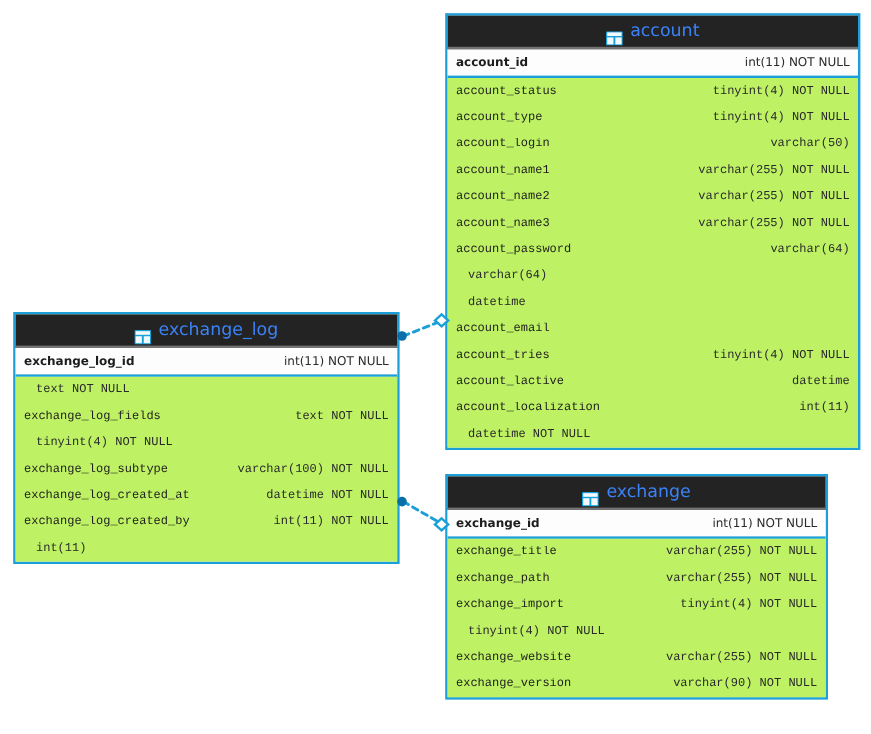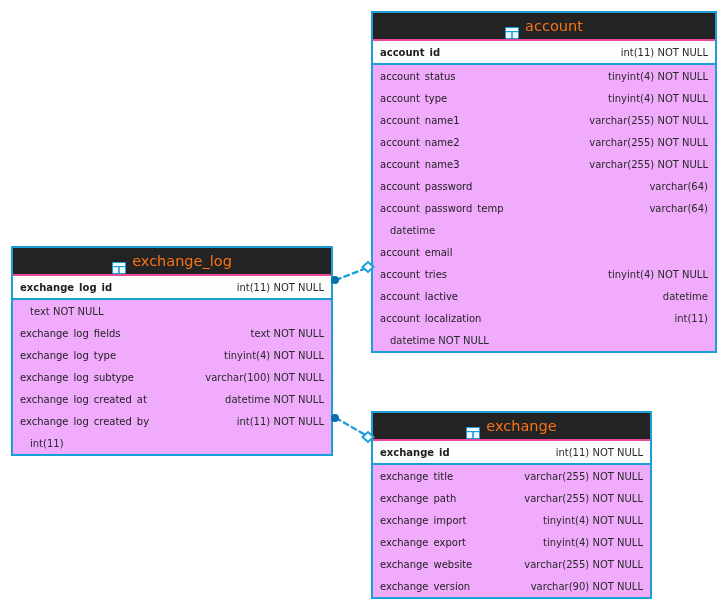--- a/index.html
+++ b/index.html
@@ -23,48 +23,49 @@
   
   .entity {
     position: absolute;
     box-sizing: border-box;
     border: 2px solid #1b9fd8;
     background: #ffffff;
     box-shadow: 0 0 0 0 rgba(0,0,0,0);
   }
   .entity-header {
     background: #232323;
-    color: #f97316;
+    color: #3b82f6;
     height: 26px;
     line-height: 26px;
     text-align: center;
     font-size: 14.5px;
     white-space: nowrap;
     position: relative;
-    border-bottom: 2px solid #ec4899;
+    border-bottom: 2px solid #737373;
   }
   .entity-header .hdr-inner {
     display: inline-flex;
     align-items: center;
     gap: 6px;
   }
   .tbl-icon {
     display: inline-block;
     width: 14px;
     height: 12px;
     position: relative;
     top: 1px;
   }
 
   .pk-block {
     border-bottom: 2px solid #1b9fd8;
     background: #fdfdfd;
   }
   .field-block {
-    background: #f0abfc;
+    background: #bef264;
+    font-family: Liberation Mono, monospace;
   }
 
   .row {
     display: flex;
     justify-content: space-between;
     align-items: center;
     box-sizing: border-box;
     padding: 0 7px;
     height: 22px;
     font-size: 10px;
@@ -114,37 +115,40 @@
       <div class="field-block">
         <div class="row">
           <span class="col-name">account_status</span>
           <span class="col-type">tinyint(4) NOT NULL</span>
         </div>
         <div class="row">
           <span class="col-name">account_type</span>
           <span class="col-type">tinyint(4) NOT NULL</span>
         </div>
         <div class="row">
+          <span class="col-name">account_login</span>
+          <span class="col-type">varchar(50)</span>
+        </div>
+        <div class="row">
           <span class="col-name">account_name1</span>
           <span class="col-type">varchar(255) NOT NULL</span>
         </div>
         <div class="row">
           <span class="col-name">account_name2</span>
           <span class="col-type">varchar(255) NOT NULL</span>
         </div>
         <div class="row">
           <span class="col-name">account_name3</span>
           <span class="col-type">varchar(255) NOT NULL</span>
         </div>
         <div class="row">
           <span class="col-name">account_password</span>
           <span class="col-type">varchar(64)</span>
         </div>
         <div class="row">
-          <span class="col-name">account_password_temp</span>
           <span class="col-type">varchar(64)</span>
         </div>
         <div class="row">
           <span class="col-type">datetime</span>
         </div>
         <div class="row">
           <span class="col-name">account_email</span>
         </div>
         <div class="row">
           <span class="col-name">account_tries</span>
@@ -156,21 +160,21 @@
         </div>
         <div class="row">
           <span class="col-name">account_localization</span>
           <span class="col-type">int(11)</span>
         </div>
         <div class="row">
           <span class="col-type">datetime NOT NULL</span>
         </div>
       </div>
     </div>
-    <div class="entity" style="left: 11px; top: 246px; width: 322px;">
+    <div class="entity" style="left: 11px; top: 260px; width: 322px;">
       <div class="entity-header"><span class="hdr-inner">
           <span class="tbl-icon"><svg width="14" height="12" viewBox="0 0 14 12" xmlns="http://www.w3.org/2000/svg">
               <rect x="0" y="0" width="14" height="12" rx="1" fill="#1b9fd8"></rect>
               <rect x="1" y="1" width="12" height="3" fill="#ffffff" opacity="0.95"></rect>
               <rect x="1" y="5.2" width="5.2" height="5.8" fill="#ffffff" opacity="0.95"></rect>
               <rect x="7.8" y="5.2" width="5.2" height="5.8" fill="#ffffff" opacity="0.95"></rect>
             </svg></span>
           <span>exchange_log</span>
         </span></div>
       <div class="pk-block">
@@ -181,41 +185,40 @@
       </div>
       <div class="field-block">
         <div class="row">
           <span class="col-type">text NOT NULL</span>
         </div>
         <div class="row">
           <span class="col-name">exchange_log_fields</span>
           <span class="col-type">text NOT NULL</span>
         </div>
         <div class="row">
-          <span class="col-name">exchange_log_type</span>
           <span class="col-type">tinyint(4) NOT NULL</span>
         </div>
         <div class="row">
           <span class="col-name">exchange_log_subtype</span>
           <span class="col-type">varchar(100) NOT NULL</span>
         </div>
         <div class="row">
           <span class="col-name">exchange_log_created_at</span>
           <span class="col-type">datetime NOT NULL</span>
         </div>
         <div class="row">
           <span class="col-name">exchange_log_created_by</span>
           <span class="col-type">int(11) NOT NULL</span>
         </div>
         <div class="row">
           <span class="col-type">int(11)</span>
         </div>
       </div>
     </div>
-    <div class="entity" style="left: 371px; top: 411px; width: 281px;">
+    <div class="entity" style="left: 371px; top: 395px; width: 319px;">
       <div class="entity-header"><span class="hdr-inner">
           <span class="tbl-icon"><svg width="14" height="12" viewBox="0 0 14 12" xmlns="http://www.w3.org/2000/svg">
               <rect x="0" y="0" width="14" height="12" rx="1" fill="#1b9fd8"></rect>
               <rect x="1" y="1" width="12" height="3" fill="#ffffff" opacity="0.95"></rect>
               <rect x="1" y="5.2" width="5.2" height="5.8" fill="#ffffff" opacity="0.95"></rect>
               <rect x="7.8" y="5.2" width="5.2" height="5.8" fill="#ffffff" opacity="0.95"></rect>
             </svg></span>
           <span>exchange</span>
         </span></div>
       <div class="pk-block">
@@ -231,21 +234,20 @@
         </div>
         <div class="row">
           <span class="col-name">exchange_path</span>
           <span class="col-type">varchar(255) NOT NULL</span>
         </div>
         <div class="row">
           <span class="col-name">exchange_import</span>
           <span class="col-type">tinyint(4) NOT NULL</span>
         </div>
         <div class="row">
-          <span class="col-name">exchange_export</span>
           <span class="col-type">tinyint(4) NOT NULL</span>
         </div>
         <div class="row">
           <span class="col-name">exchange_website</span>
           <span class="col-type">varchar(255) NOT NULL</span>
         </div>
         <div class="row">
           <span class="col-name">exchange_version</span>
           <span class="col-type">varchar(90) NOT NULL</span>
         </div>

